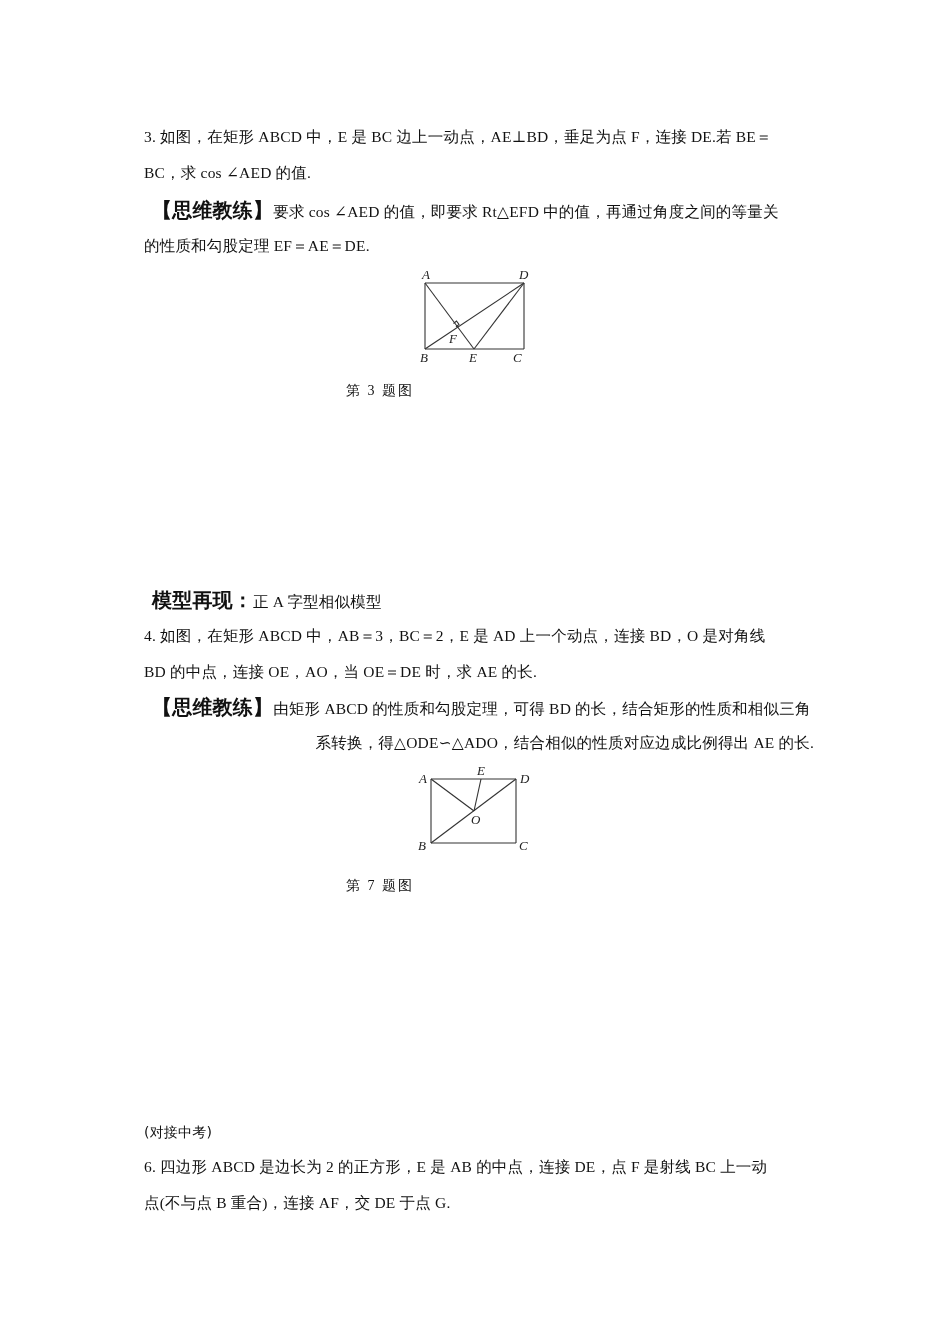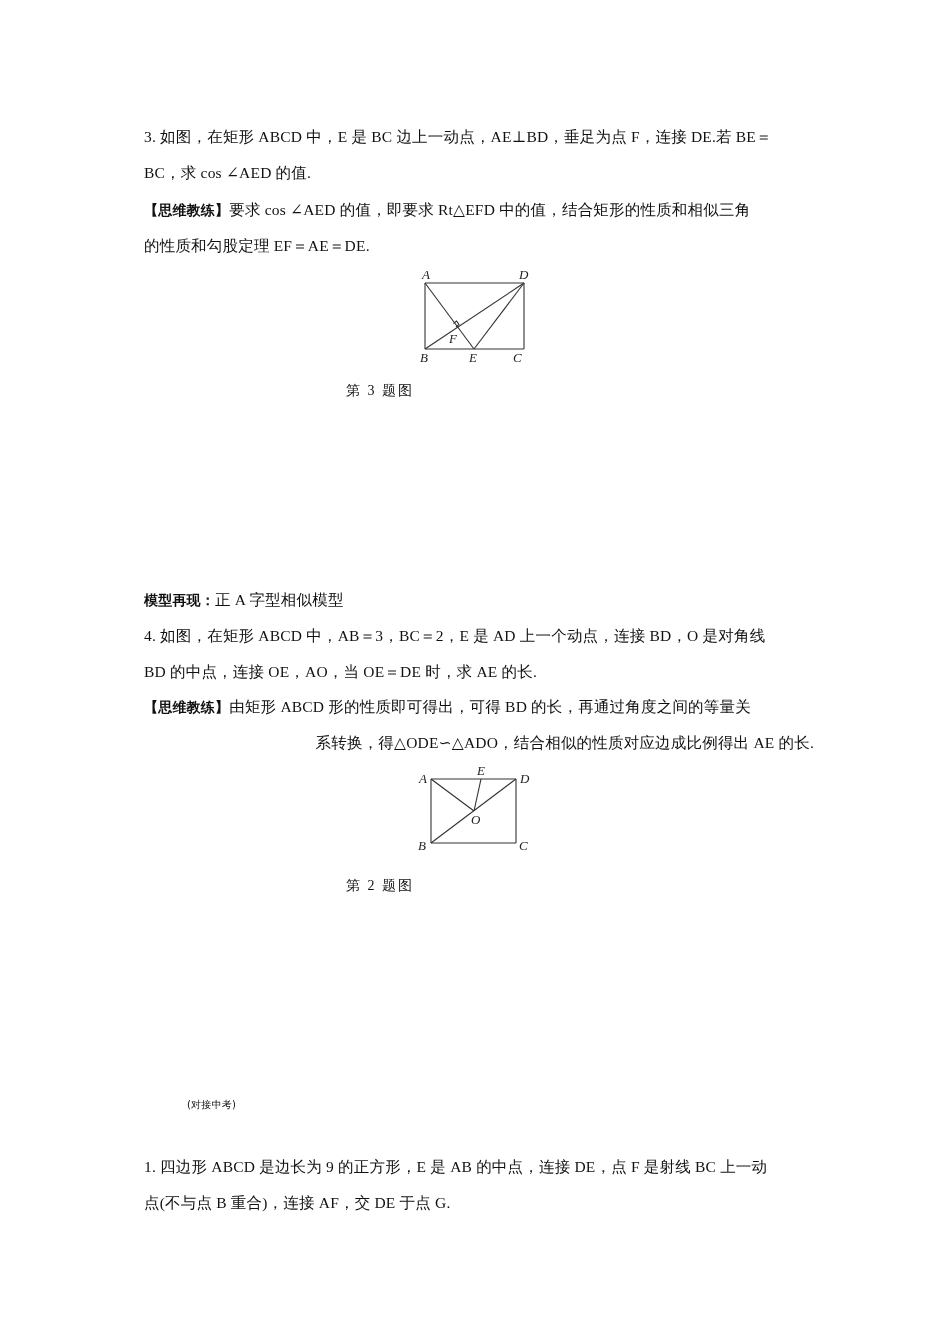--- a/index.html
+++ b/index.html
@@ -6,37 +6,37 @@
   body {
     width: 950px; height: 1344px; position: relative; overflow: hidden;
     font-family: "Liberation Serif", "DejaVu Serif", serif;
     color: #111111;
   }
   .line {
     position: absolute; left: 144px; width: 670px;
     font-size: 15.5px; line-height: 20px; white-space: nowrap;
     letter-spacing: 0.2px;
   }
-  .bold { font-weight: bold; font-family: "DejaVu Sans", "Liberation Sans", sans-serif; font-size: 14px; }
+  .bold { font-weight: bold; font-family: "DejaVu Sans", "Liberation Sans", sans-serif; font-size: 20px; margin-left: 8px; }
   .caption {
     position: absolute; width: 760px; left: 0; text-align: center;
     font-size: 14px; letter-spacing: 2px;
   }
   .fig { position: absolute; }
   .fig svg { display: block; overflow: visible; }
   .fig text { font-family: "Liberation Serif", serif; font-style: italic; font-size: 13px; fill: #222; }
   .seg { stroke: #333; stroke-width: 1.1; fill: none; }
 </style>
 </head>
 <body>
 
 <div class="line" style="top:127px;">3. 如图，在矩形 ABCD 中，E 是 BC 边上一动点，AE⊥BD，垂足为点 F，连接 DE.若 BE＝</div>
 <div class="line" style="top:163px;">BC，求 cos ∠AED 的值.</div>
 <div class="line" style="top:200px;">
-  <span class="bold">【思维教练】</span><span>要求 cos ∠AED 的值，即要求 Rt△EFD 中的值，结合矩形的性质和相似三角</span>
+  <span class="bold">【思维教练】</span><span>要求 cos ∠AED 的值，即要求 Rt△EFD 中的值，再通过角度之间的等量关</span>
 </div>
 <div class="line" style="top:236px;">的性质和勾股定理 EF＝AE＝DE.</div>
 
 <div class="fig" style="left:0; top:0;">
   <svg width="950" height="400">
     <line class="seg" x1="425" y1="283" x2="524" y2="283"></line>
     <line class="seg" x1="425" y1="283" x2="425" y2="349"></line>
     <line class="seg" x1="425" y1="349" x2="524" y2="349"></line>
     <line class="seg" x1="524" y1="283" x2="524" y2="349"></line>
     <line class="seg" x1="425" y1="349" x2="524" y2="283"></line>
@@ -54,38 +54,38 @@
 </div>
 <div class="caption" style="top:382px;">第 3 题图</div>
 
 <div class="line" style="top:590px;">
   <span class="bold">模型再现：</span><span>正 A 字型相似模型</span>
 </div>
 
 <div class="line" style="top:626px;">4. 如图，在矩形 ABCD 中，AB＝3，BC＝2，E 是 AD 上一个动点，连接 BD，O 是对角线</div>
 <div class="line" style="top:662px;">BD 的中点，连接 OE，AO，当 OE＝DE 时，求 AE 的长.</div>
 <div class="line" style="top:697px;">
-  <span class="bold">【思维教练】</span><span>由矩形 ABCD 形的性质即可得出，可得 BD 的长，再通过角度之间的等量关</span>
+  <span class="bold">【思维教练】</span><span>由矩形 ABCD 的性质和勾股定理，可得 BD 的长，结合矩形的性质和相似三角</span>
 </div>
 <div class="line" style="top:733px;text-align:right;">系转换，得△ODE∽△ADO，结合相似的性质对应边成比例得出 AE 的长.</div>
 
 <div class="fig" style="left:0; top:700px;">
   <svg width="950" height="200">
     <line class="seg" x1="431" y1="79" x2="516" y2="79"></line>
     <line class="seg" x1="431" y1="79" x2="431" y2="143"></line>
     <line class="seg" x1="431" y1="143" x2="516" y2="143"></line>
     <line class="seg" x1="516" y1="79" x2="516" y2="143"></line>
     <line class="seg" x1="431" y1="143" x2="516" y2="79"></line>
     <line class="seg" x1="431" y1="79" x2="474" y2="111"></line>
     <line class="seg" x1="474" y1="111" x2="481" y2="79"></line>
     <text x="419" y="83">A</text>
     <text x="477" y="75">E</text>
     <text x="520" y="83">D</text>
     <text x="471" y="124">O</text>
     <text x="418" y="150">B</text>
     <text x="519" y="150">C</text>
   </svg>
 </div>
-<div class="caption" style="top:877px;">第 2 题图</div>
+<div class="caption" style="top:877px;">第 7 题图</div>
 
-<div class="line" style="top:1095px; font-family: 'DejaVu Sans', 'Liberation Sans', sans-serif; font-size:10px;margin-left:43px;">(对接中考)</div>
-<div class="line" style="top:1157px;">1. 四边形 ABCD 是边长为 9 的正方形，E 是 AB 的中点，连接 DE，点 F 是射线 BC 上一动</div>
+<div class="line" style="top:1122px; font-family: 'DejaVu Sans', 'Liberation Sans', sans-serif; font-size:14px;">(对接中考)</div>
+<div class="line" style="top:1157px;">6. 四边形 ABCD 是边长为 2 的正方形，E 是 AB 的中点，连接 DE，点 F 是射线 BC 上一动</div>
 <div class="line" style="top:1193px;font-family:Liberation Serif, serif;">点(不与点 B 重合)，连接 AF，交 DE 于点 G.</div>
 
 </body></html>

